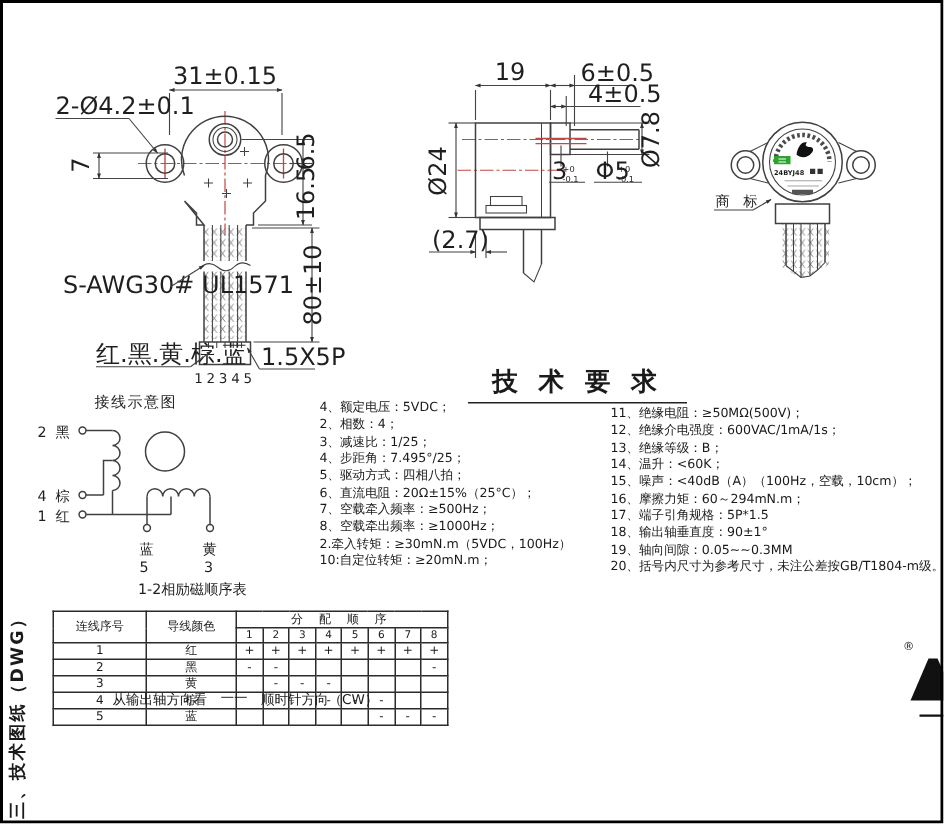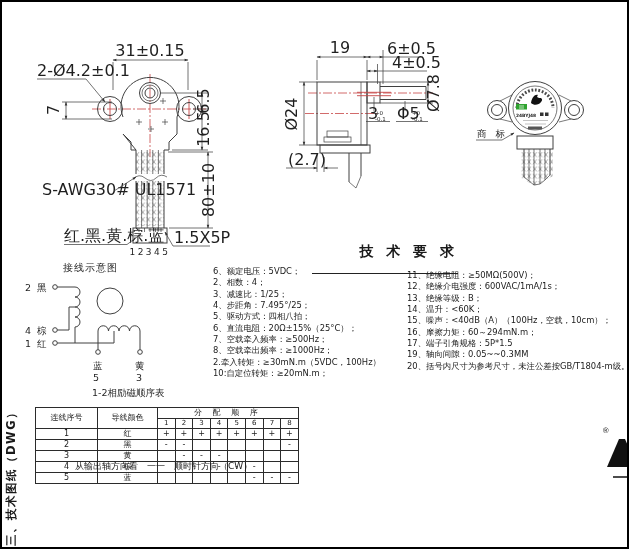--- a/index.html
+++ b/index.html
@@ -14,23 +14,23 @@
   .lt{stroke:#404040;stroke-width:.7;fill:none}
   .dim{stroke:#444;stroke-width:.75;fill:none}
   .red{stroke:#c64545;stroke-width:.8;fill:none;stroke-dasharray:9 2 2 2}
   .redl{stroke:#c64545;stroke-width:.9;fill:none}
   .gry{stroke:#999;stroke-width:.6;fill:none}
   #side-title{
     position:absolute;left:4px;top:546px;transform:rotate(-90deg);transform-origin:0 0;
     font-size:11.5px;font-weight:bold;letter-spacing:1.5px;white-space:nowrap;
   }
   #tech-title{
-    position:absolute;left:312px;top:243px;width:146px;text-align:right;
-    font-size:14px;font-weight:bold;letter-spacing:4px;border-bottom:1.3px solid #222;
-    padding-bottom:12px;white-space:nowrap;
+    position:absolute;left:312px;top:243px;width:146px;text-align:center;
+    font-size:17px;font-weight:bold;letter-spacing:4px;border-bottom:1.3px solid #222;
+    padding-bottom:2px;white-space:nowrap;
   }
   .tech-col{position:absolute;font-size:8.4px;line-height:11.35px;white-space:nowrap;}
   #tech-left{left:213px;top:266px;}
   #tech-right{left:407px;top:270px;}
   #seq-table{position:absolute;left:35px;top:407px;border-collapse:collapse;font-size:8px;table-layout:fixed;}
   #seq-table td,#seq-table th{border:1px solid #2b2b2b;text-align:center;padding:0;font-weight:normal;line-height:1;}
   #seq-table .h1{height:11px;letter-spacing:4px;}
   #seq-table .h2 td{height:9px;font-size:7px;}
   #seq-table .dr td{height:10px;}
   #seq-table .cno{width:61px;}
@@ -305,39 +305,40 @@
     <line x1="613" y1="477" x2="629" y2="477" stroke="#111" stroke-width="1.5"></line>
   </g>
 </svg>
 
 <div id="side-title">三、技术图纸（DWG）</div>
 
 <div class="reg">®</div>
 
 <div id="tech-title">技 术 要 求</div>
 <div id="tech-left" class="tech-col">
-  <div>6、额定电压：5VDC；</div>
+  <div>4、额定电压：5VDC；</div>
   <div>2、相数：4；</div>
   <div>3、减速比：1/25；</div>
   <div>4、步距角：7.495°/25；</div>
   <div>5、驱动方式：四相八拍；</div>
   <div>6、直流电阻：20Ω±15%（25°C）；</div>
   <div>7、空载牵入频率：≥500Hz；</div>
   <div>8、空载牵出频率：≥1000Hz；</div>
   <div>2.牵入转矩：≥30mN.m（5VDC，100Hz）</div>
   <div>10:自定位转矩：≥20mN.m；</div>
 </div>
 <div id="tech-right" class="tech-col">
   <div>11、绝缘电阻：≥50MΩ(500V)；</div>
   <div>12、绝缘介电强度：600VAC/1mA/1s；</div>
   <div>13、绝缘等级：B；</div>
   <div>14、温升：&lt;60K；</div>
   <div>15、噪声：&lt;40dB（A）（100Hz，空载，10cm）；</div>
   <div>16、摩擦力矩：60～294mN.m；</div>
   <div>17、端子引角规格：5P*1.5</div>
+  <div>18、输出轴垂直度：90±1°</div>
   <div>19、轴向间隙：0.05~~0.3MM</div>
   <div>20、括号内尺寸为参考尺寸，未注公差按GB/T1804-m级。</div>
 </div>
 
 <table id="seq-table">
   <tbody>
       <tr class="h1">
     <td class="cno" rowspan="2" style="letter-spacing:0">连线序号</td>
     <td class="ccl" rowspan="2" style="letter-spacing:0">导线颜色</td>
     <td colspan="8">分 配 顺 序</td>

